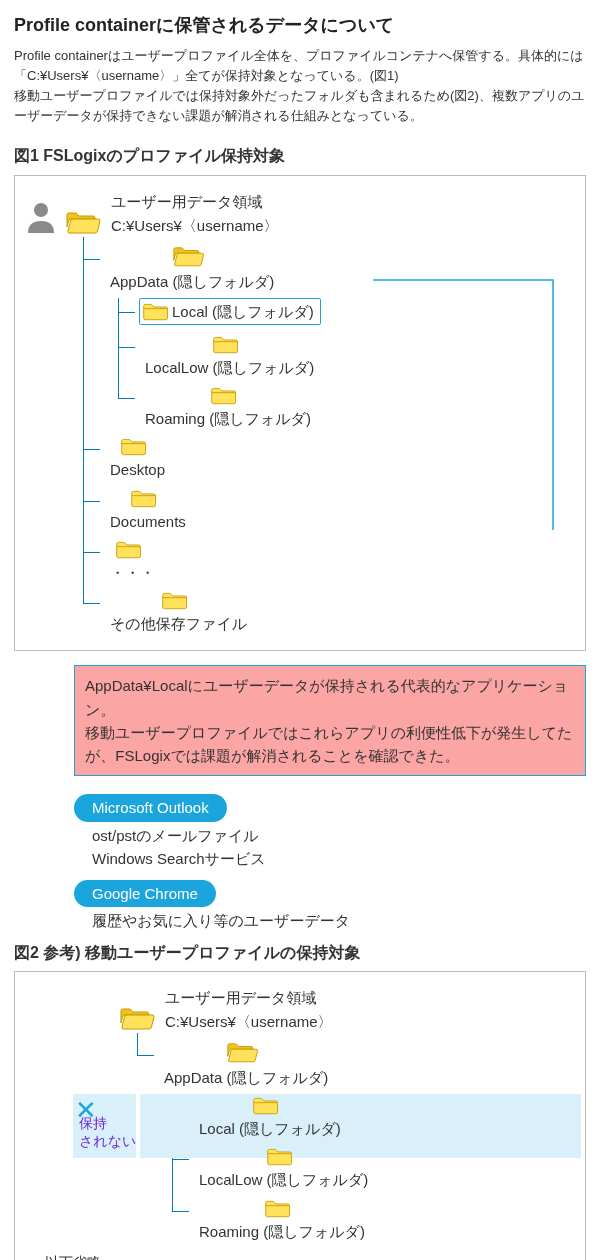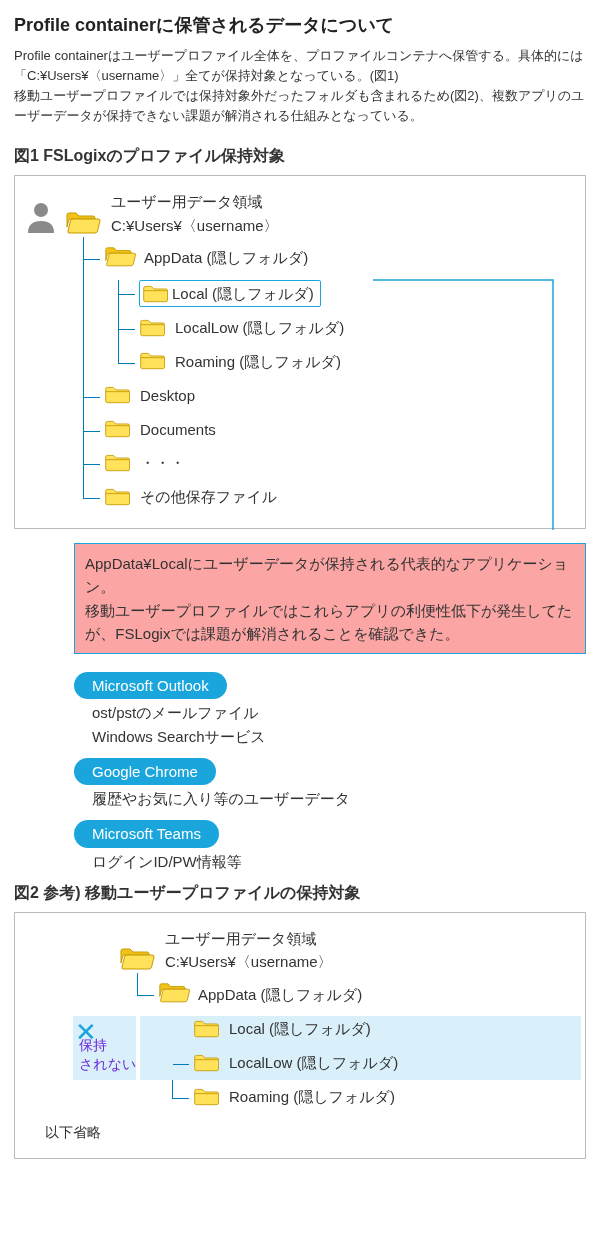--- a/index.html
+++ b/index.html
@@ -41,20 +41,21 @@
     align-items: flex-end;
   }
   .user-icon {
     flex: 0 0 auto;
     margin-right: 6px;
   }
   .folder-label {
     display: inline-flex;
     align-items: center;
     margin: 1px 0;
+    flex-direction: column;
   }
   .folder-label .txt {
     margin-left: 6px;
   }
   .children {
     margin-left: 22px;
     border-left: 1.5px solid #007ab8;
     padding-left: 0;
   }
   .child-row {
@@ -296,24 +297,20 @@
 <div class="apps">
   <div>
     <span class="app-pill">Microsoft Outlook</span>
     <div class="app-desc" style="white-space:pre-line">ost/pstのメールファイル
 Windows Searchサービス</div>
   </div>
   <div>
     <span class="app-pill">Google Chrome</span>
     <div class="app-desc" style="white-space:pre-line">履歴やお気に入り等のユーザーデータ</div>
   </div>
-  <div>
-    <span class="app-pill">Microsoft Teams</span>
-    <div class="app-desc" style="white-space:pre-line">ログインID/PW情報等</div>
-  </div>
 </div>
 
 <h2 style="margin-top:8px">図2 参考) 移動ユーザープロファイルの保持対象</h2>
 
 <div class="diagram">
   <div class="diagram-inner" style="padding-left:94px;">
     <div class="tree-root-row">
       <span>
         <svg width="38" height="26">
             <use href="#folder-open"></use>

